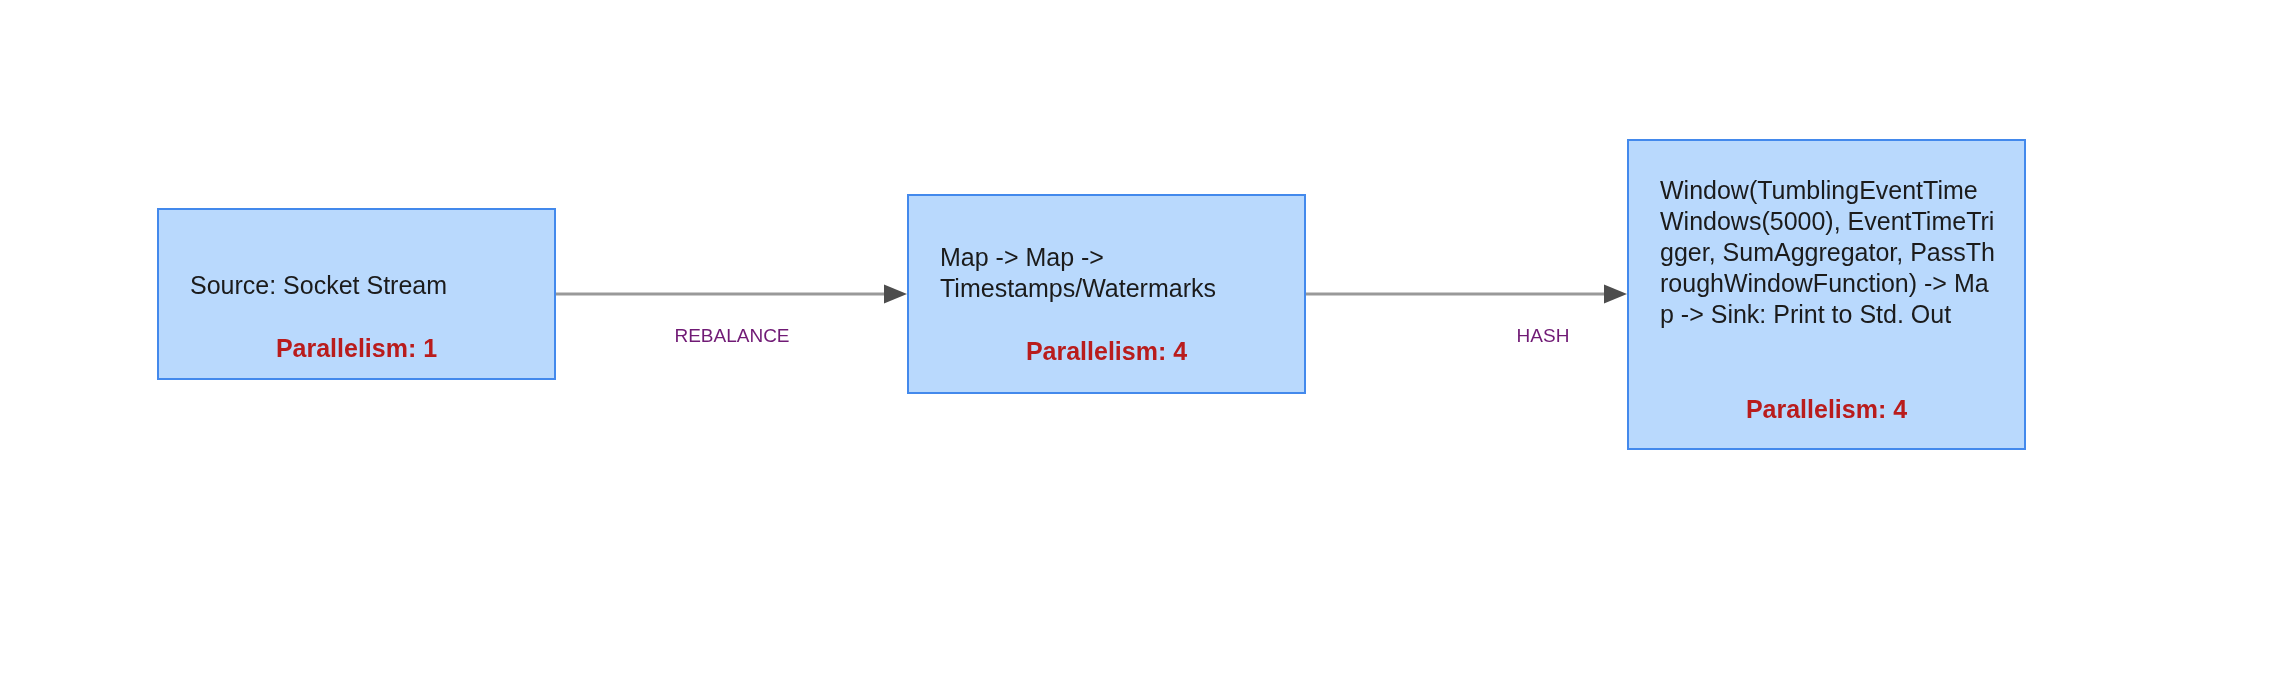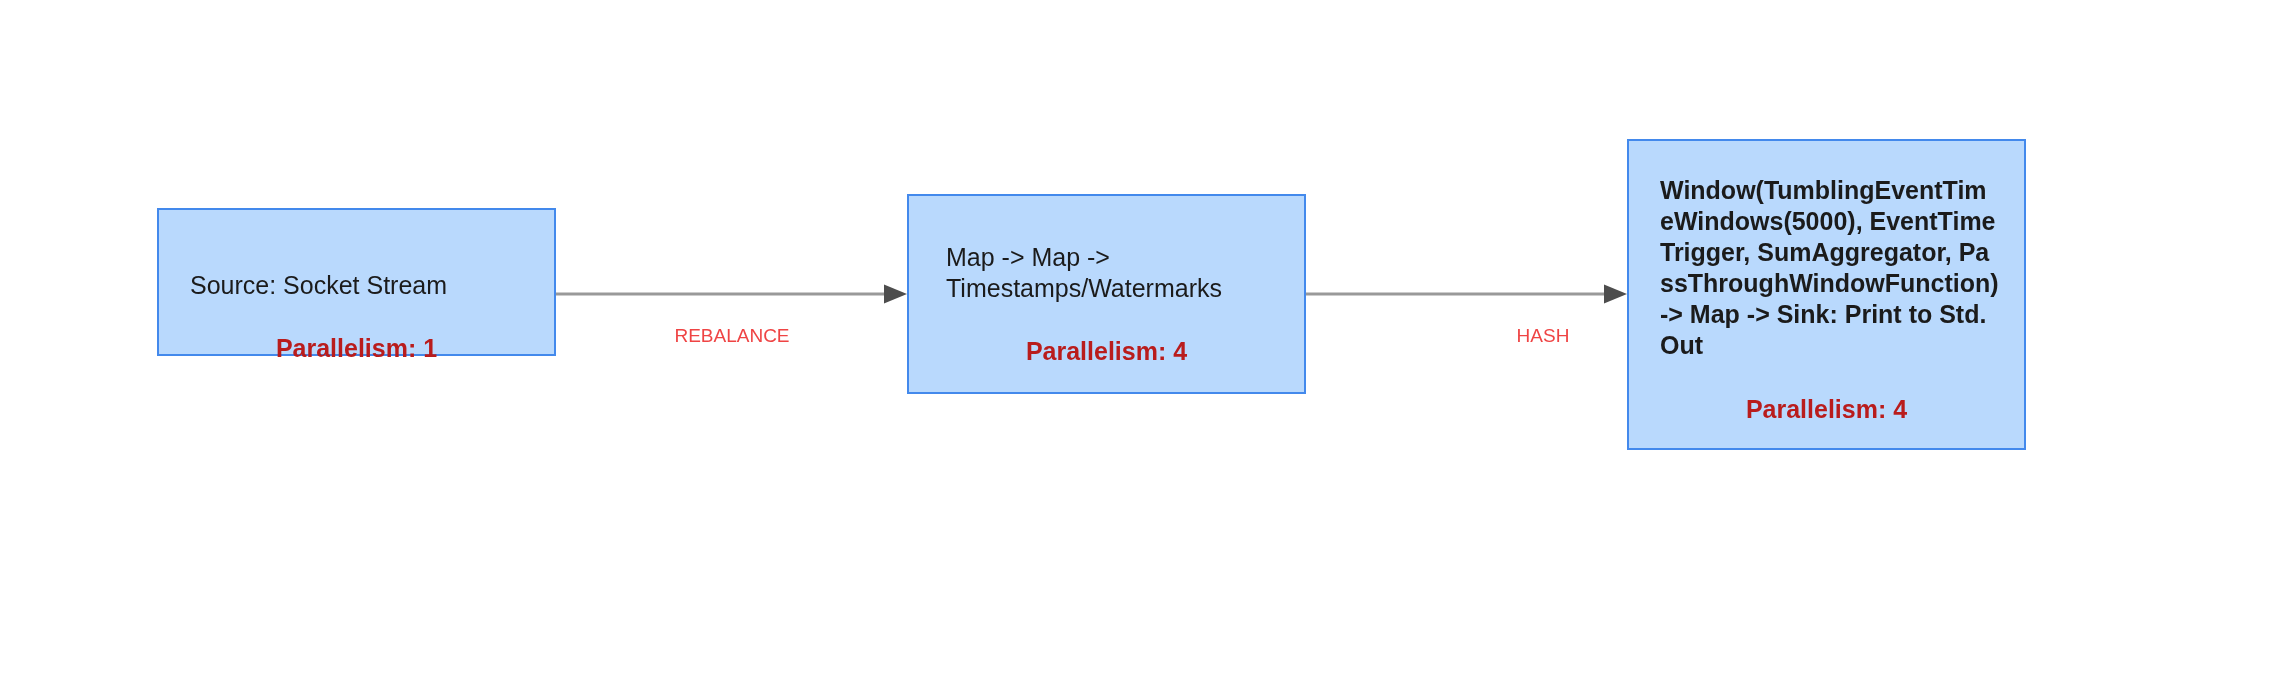--- a/index.html
+++ b/index.html
@@ -33,41 +33,41 @@
     left: 31px;
     right: 24px;
     font-size: 25px;
     line-height: 31px;
     font-weight: normal;
     text-align: left;
     color: #1b1b1b;
     white-space: pre-wrap;
   }
 
-  .node-title.breakall { word-break: break-all; overflow-wrap: anywhere; font-weight: bold; }
+  .node-title.breakall { word-break: break-all; overflow-wrap: anywhere; }
 
   .node-parallelism {
     position: absolute;
     left: 0;
     right: 0;
     font-size: 25px;
     line-height: 31px;
     font-weight: bold;
     text-align: center;
     color: #b91c1c;
   }
 
   
-  #node-source { left: 157px; top: 208px; width: 399px; height: 148px; }
+  #node-source { left: 157px; top: 208px; width: 399px; height: 172px; }
   #node-source .node-title { top: 60px; }
   #node-source .node-parallelism { top: 123px; }
 
   
   #node-map { left: 907px; top: 194px; width: 399px; height: 200px; }
-  #node-map .node-title { top: 46px; margin-left: 6px; }
+  #node-map .node-title { top: 46px; }
   #node-map .node-parallelism { top: 140px; }
 
   
   #node-window { left: 1627px; top: 139px; width: 399px; height: 311px; }
   #node-window .node-title { top: 34px; }
   #node-window .node-parallelism { top: 253px; }
 
   
   .edge {
     position: absolute;
@@ -75,21 +75,21 @@
   }
   .edge svg { display: block; overflow: visible; }
 
   #edge-rebalance { left: 556px; top: 281px; width: 351px; }
   #edge-hash      { left: 1306px; top: 281px; width: 321px; }
 
   .edge-label {
     position: absolute;
     font-size: 19px;
     line-height: 22px;
-    color: #ef4444;
+    color: #701a75;
     text-align: center;
     white-space: nowrap;
   }
 
   #label-rebalance { left: 617px; top: 325px; width: 230px; }
   #label-hash      { left: 1428px; top: 325px; width: 230px; }
 </style>
 </head>
 <body>
 

